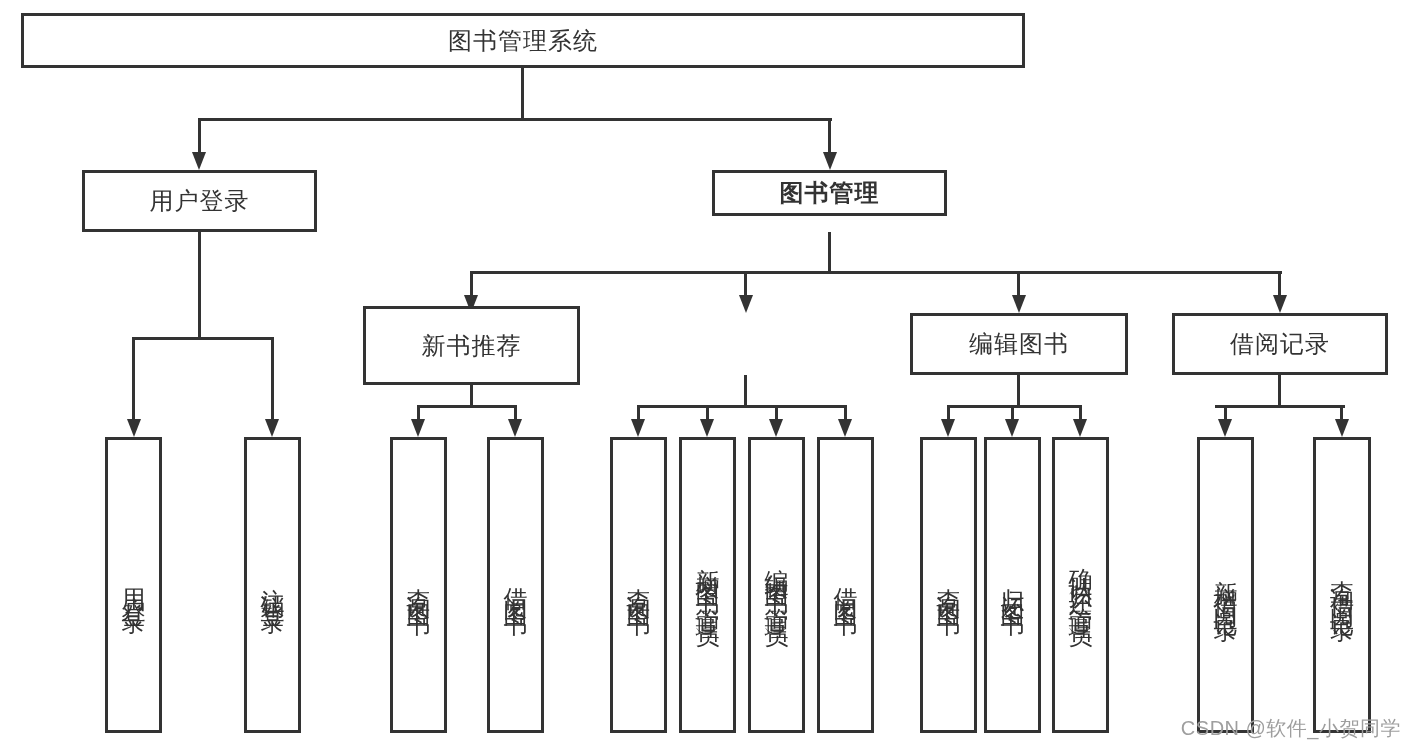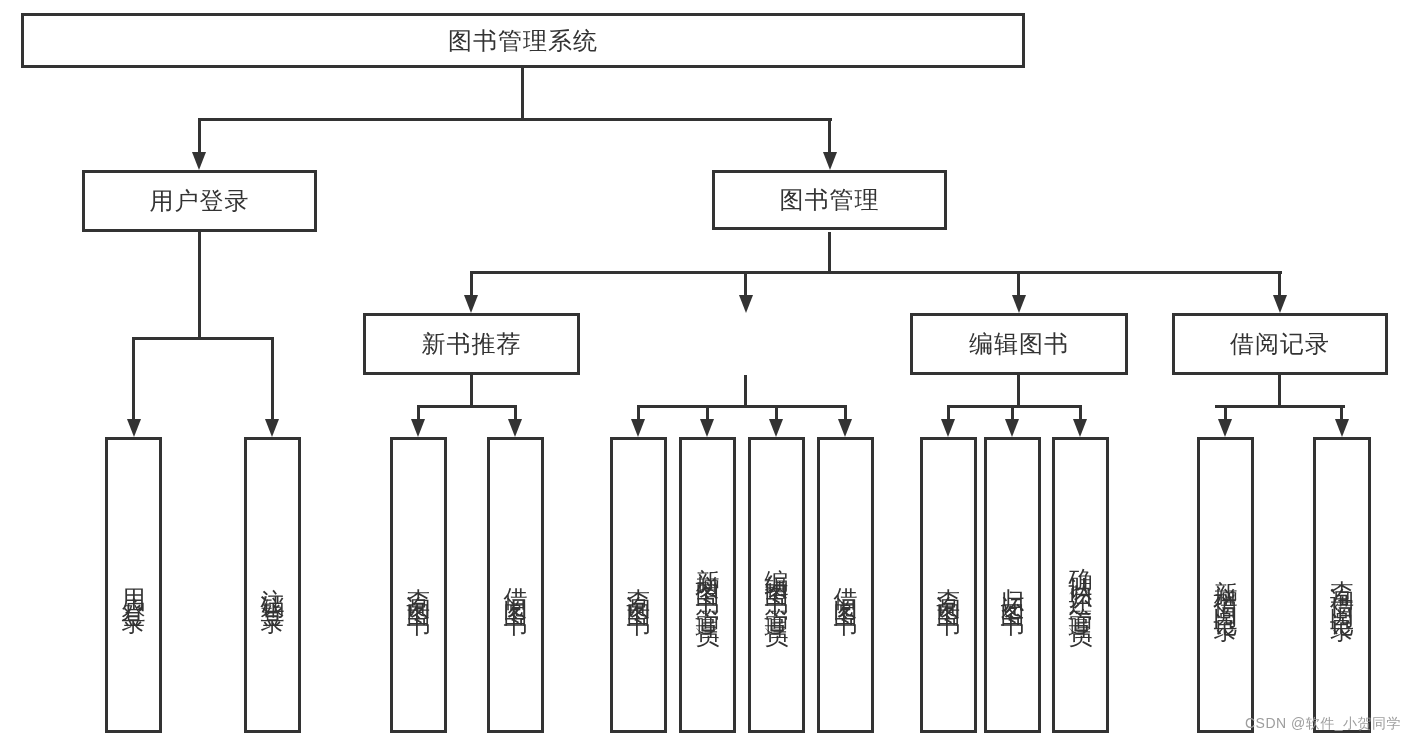--- a/index.html
+++ b/index.html
@@ -41,39 +41,39 @@
     width: 0; height: 0;
     border-left: 7px solid transparent;
     border-right: 7px solid transparent;
     border-top: 18px solid var(--line-color, #333333);
     z-index: 0;
   }
   .watermark {
     position: absolute;
     top: 715px;
     right: 4px;
-    font-size: 14px;
+    font-size: 20px;
     color: var(--watermark-color, #9e9e9e);
     letter-spacing: 0.5px;
     white-space: nowrap;
     z-index: 5;
   }
 </style>
 </head>
 <body>
 
 <div class="canvas" style="--line-color: #333333; --text-color: #333333; --watermark-color: #9e9e9e; --bg-color: #ffffff;">
 
   <div class="node hnode" style="left:21px; top:13px; width:1004px; height:55px;">图书管理系统</div>
 
   <div class="node hnode" style="left:82px; top:170px; width:235px; height:62px;">用户登录</div>
 
-  <div class="node hnode" style="left:712px; top:170px; width:235px; height:60px;">图书管理</div>
+  <div class="node hnode" style="left:712px; top:170px; width:235px; height:46px;font-weight:bold;">图书管理</div>
 
-  <div class="node hnode" style="left:363px; top:313px; width:217px; height:62px;">新书推荐</div>
+  <div class="node hnode" style="left:363px; top:306px; width:217px; height:79px;">新书推荐</div>
 
 
   <div class="node hnode" style="left:910px; top:313px; width:218px; height:62px;">编辑图书</div>
 
   <div class="node hnode" style="left:1172px; top:313px; width:216px; height:62px;">借阅记录</div>
 
   <div class="node vnode" style="left:105px; top:437px; width:57px; height:296px;">
     <span>用户登录</span>
   </div>
 

